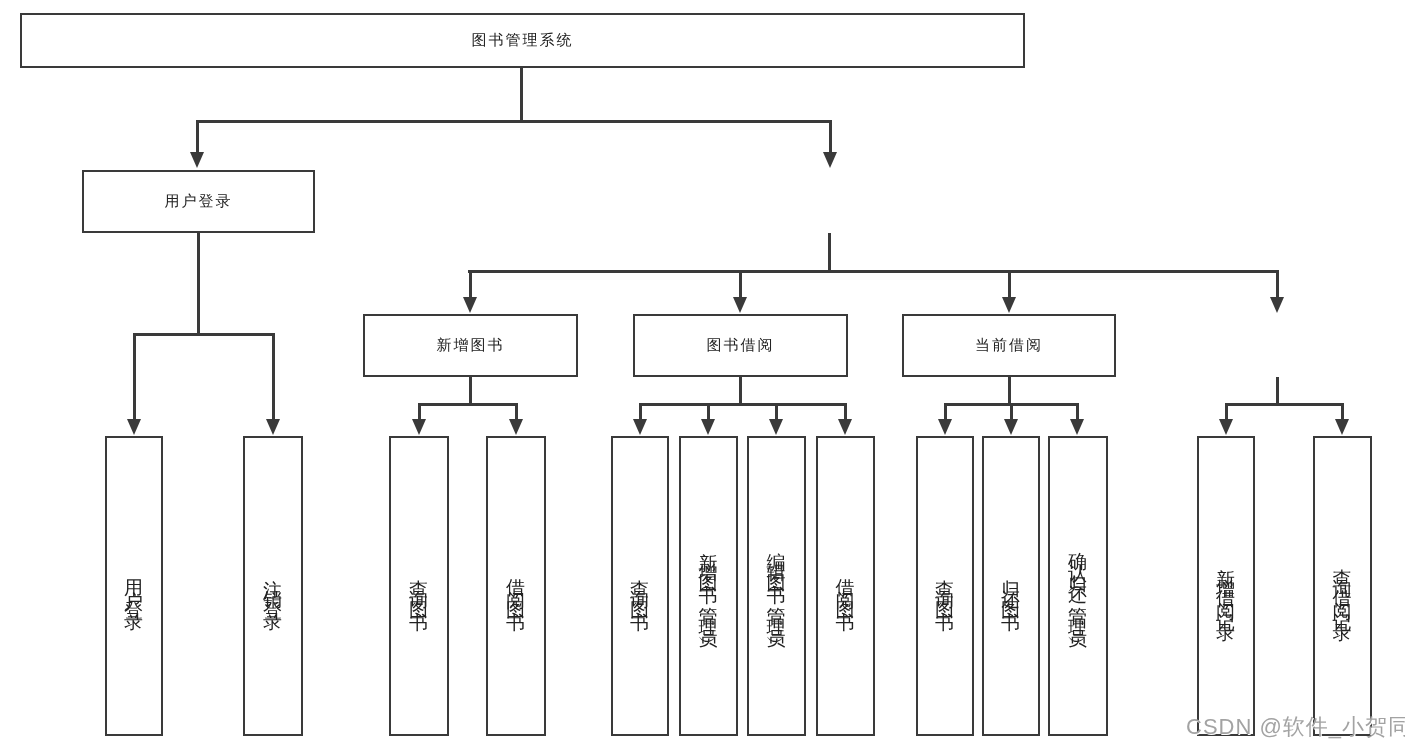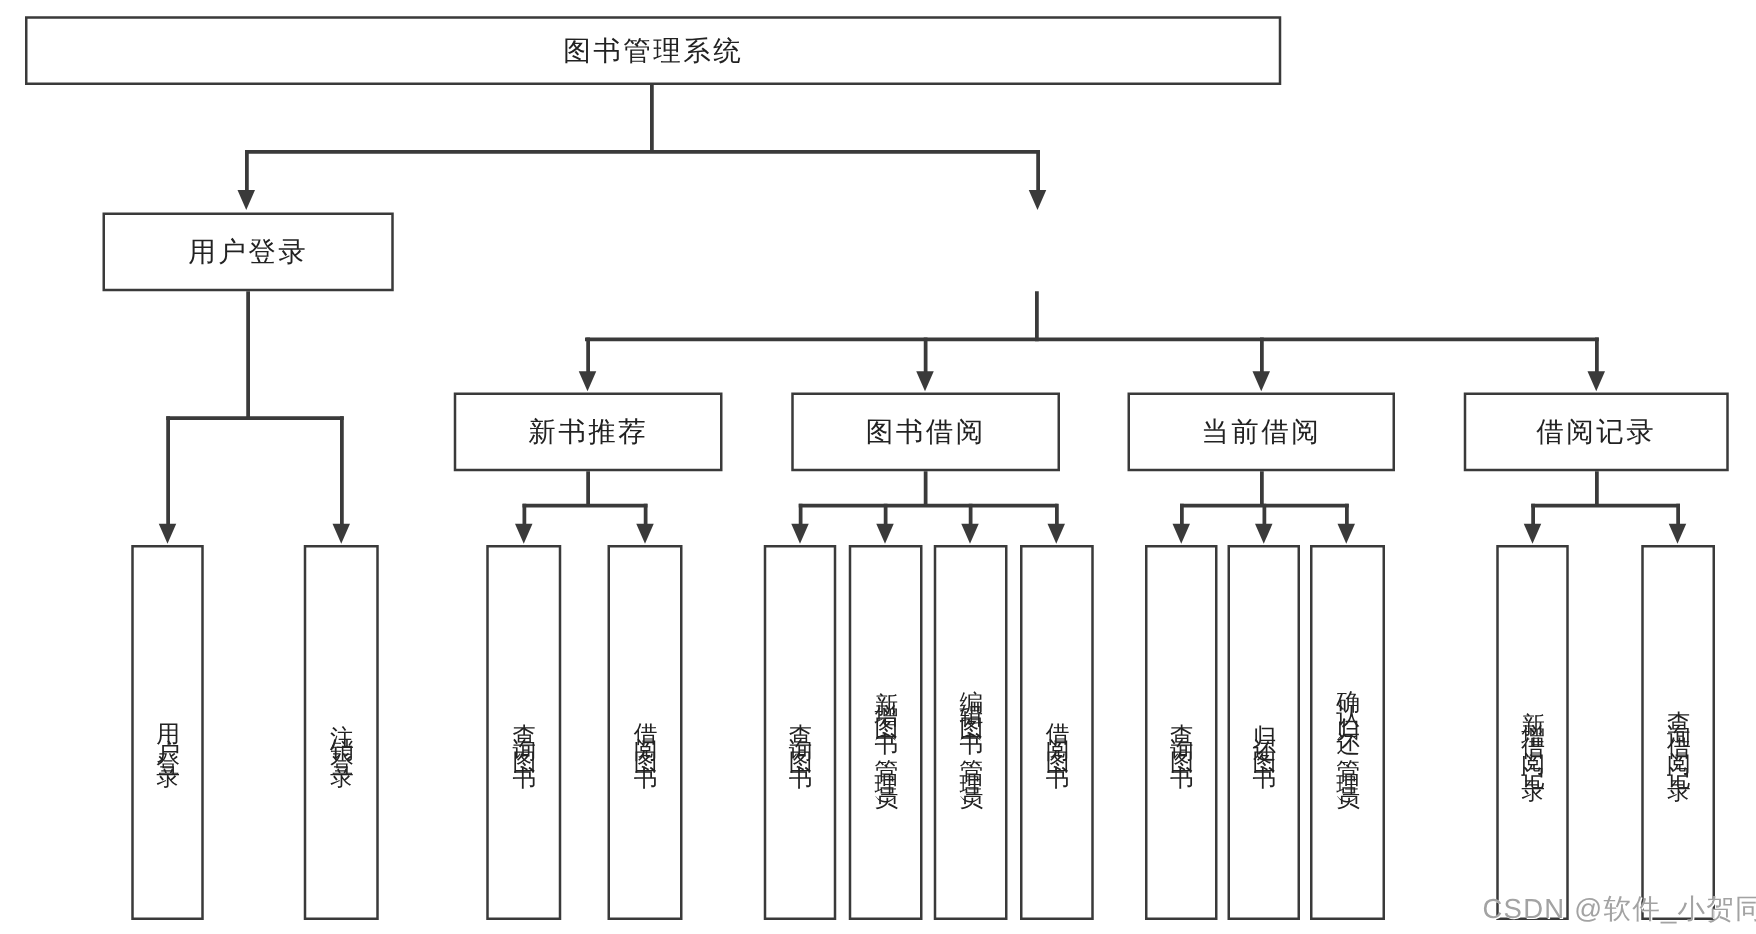--- a/index.html
+++ b/index.html
@@ -5,21 +5,21 @@
   html,body{margin:0;padding:0;background:#ffffff;}
   #canvas{
     position:relative;width:1405px;height:747px;background:#ffffff;overflow:hidden;
     font-family:"Liberation Sans","DejaVu Sans",sans-serif;
   }
   .box{
     position:absolute;box-sizing:border-box;border:2px solid #3a3a3a;background:#ffffff;
     display:flex;align-items:center;justify-content:center;
   }
   .hbox span{
-    font-size:22px;color:#222222;letter-spacing:2px;white-space:nowrap;
+    font-size:15px;color:#222222;letter-spacing:2px;white-space:nowrap;
   }
   .leaf span{
     writing-mode:vertical-rl;text-orientation:mixed;
     font-size:19px;color:#222222;letter-spacing:11px;line-height:1;white-space:nowrap;
   }
   .vline,.hline{position:absolute;background:#3a3a3a;}
   .vline{width:3px;}
   .hline{height:3px;}
   .arrow{
     position:absolute;width:0;height:0;
@@ -40,34 +40,31 @@
   <div class="box hbox" style="left:20px;top:13px;width:1005px;height:55px">
     <span>图书管理系统</span>
   </div>
 
   <div class="box hbox" style="left:82px;top:170px;width:233px;height:63px">
     <span>用户登录</span>
   </div>
 
 
   <div class="box hbox" style="left:363px;top:314px;width:215px;height:63px">
-    <span>新书推荐</span>
+    <span>新增图书</span>
   </div>
 
   <div class="box hbox" style="left:902px;top:314px;width:214px;height:63px">
     <span>当前借阅</span>
   </div>
 
   <div class="box hbox" style="left:633px;top:314px;width:215px;height:63px">
     <span>图书借阅</span>
   </div>
 
-  <div class="box hbox" style="left:1171px;top:314px;width:212px;height:63px">
-    <span>借阅记录</span>
-  </div>
 
   <div class="box leaf" style="left:105px;top:436px;width:58px;height:300px">
     <span>用户登录</span>
   </div>
   <div class="box leaf" style="left:243px;top:436px;width:60px;height:300px">
     <span>注销登录</span>
   </div>
 
   <div class="box leaf" style="left:389px;top:436px;width:60px;height:300px">
     <span>查询图书</span>

